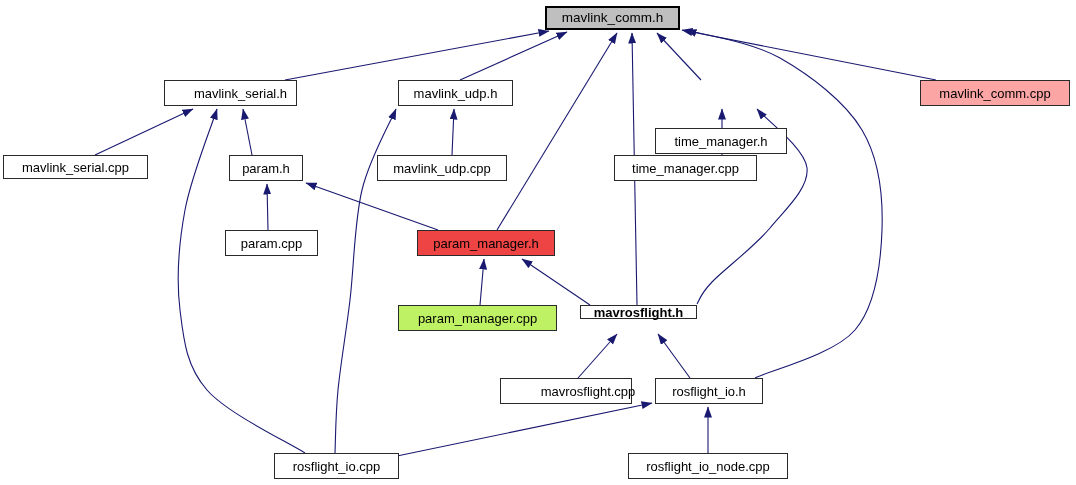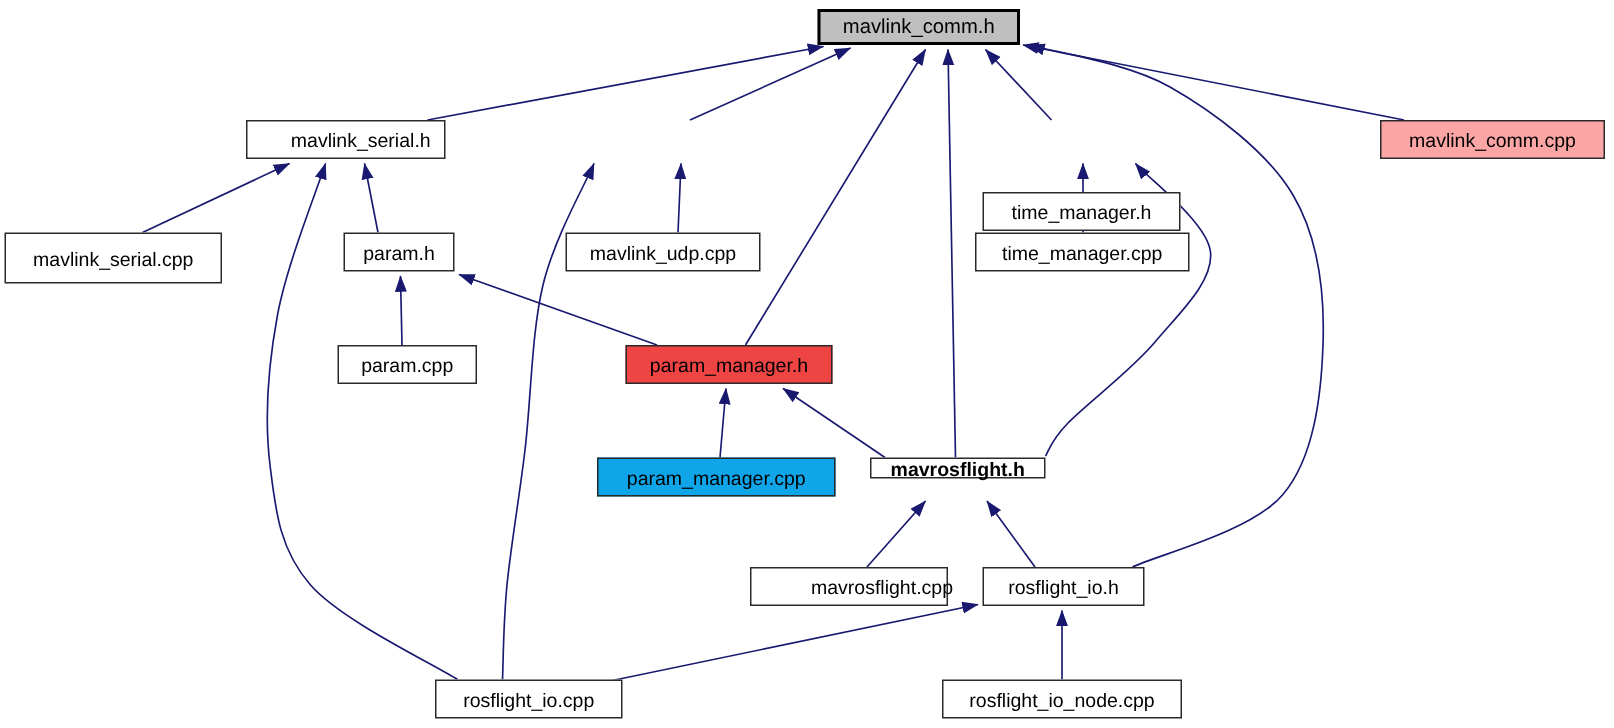--- a/index.html
+++ b/index.html
@@ -57,27 +57,28 @@
       <path d="M590,305 L522,259" fill="none" stroke="#191970" stroke-width="1.1" marker-end="url(#arrow)"></path>
       <path d="M722,155 L722,109" fill="none" stroke="#191970" stroke-width="1.1" marker-end="url(#arrow)"></path>
       <path d="M697,304 C699.5,300.3333333333333 699.8333333333334,294.6666666666667 712,282 C724.1666666666666,269.3333333333333 754.1666666666666,247 770,228 C785.8333333333334,209 809.1666666666666,187.83333333333334 807,168 C804.8333333333334,148.16666666666666 765.3333333333334,118.83333333333333 757,109" fill="none" stroke="#191970" stroke-width="1.1" marker-end="url(#arrow)"></path>
       <path d="M578,378 L617,334" fill="none" stroke="#191970" stroke-width="1.1" marker-end="url(#arrow)"></path>
       <path d="M690,378 L658,334" fill="none" stroke="#191970" stroke-width="1.1" marker-end="url(#arrow)"></path>
       <path d="M397,456 L652,403" fill="none" stroke="#191970" stroke-width="1.1" marker-end="url(#arrow)"></path>
       <path d="M708,453 L708,407" fill="none" stroke="#191970" stroke-width="1.1" marker-end="url(#arrow)"></path>
     </svg>
 <div class="node root" style="left: 545px; top: 6px; width: 135px; height: 24px; background: rgb(191, 191, 191);">mavlink_comm.h</div>
     <div class="node" style="left: 164px; top: 80px; width: 133px; height: 26px; background: rgb(255, 255, 255); border-color: rgb(42, 42, 42); padding-left: 20px;">mavlink_serial.h</div>
+    <div class="node" style="left: 398px; top: 80px; width: 115px; height: 26px; background: rgb(255, 255, 255); border-color: rgb(42, 42, 42);">mavlink_udp.h</div>
     <div class="node" style="left: 655px; top: 80px; width: 132px; height: 26px; background: rgb(255, 255, 255); border-color: rgb(42, 42, 42); margin-top: 48px;">time_manager.h</div>
     <div class="node" style="left: 920px; top: 80px; width: 150px; height: 26px; background: #fca5a5; border-color: rgb(42, 42, 42);">mavlink_comm.cpp</div>
-    <div class="node" style="left: 3px; top: 155px; width: 145px; height: 34px; background: rgb(255, 255, 255); border-color: rgb(42, 42, 42);">mavlink_serial.cpp</div>
+    <div class="node" style="left: 3px; top: 155px; width: 145px; height: 24px; background: rgb(255, 255, 255); border-color: rgb(42, 42, 42);">mavlink_serial.cpp</div>
     <div class="node" style="left: 229px; top: 155px; width: 74px; height: 26px; background: rgb(255, 255, 255); border-color: rgb(42, 42, 42);">param.h</div>
     <div class="node" style="left: 377px; top: 155px; width: 130px; height: 26px; background: rgb(255, 255, 255); border-color: rgb(42, 42, 42);">mavlink_udp.cpp</div>
-    <div class="node" style="left: 650px; top: 155px; width: 143px; height: 26px; background: rgb(255, 255, 255); border-color: rgb(42, 42, 42);">time_manager.cpp</div>
+    <div class="node" style="left: 614px; top: 155px; width: 143px; height: 26px; background: rgb(255, 255, 255); border-color: rgb(42, 42, 42);">time_manager.cpp</div>
     <div class="node" style="left: 225px; top: 230px; width: 93px; height: 26px; background: rgb(255, 255, 255); border-color: rgb(42, 42, 42);">param.cpp</div>
     <div class="node" style="left: 417px; top: 230px; width: 138px; height: 26px; background: #ef4444; border-color: rgb(42, 42, 42);">param_manager.h</div>
-    <div class="node" style="left: 398px; top: 305px; width: 159px; height: 26px; background: #0ea5e9; border-color: rgb(42, 42, 42);">param_manager.cpp</div>
+    <div class="node" style="left: 398px; top: 305px; width: 159px; height: 26px; background: #bef264; border-color: rgb(42, 42, 42);">param_manager.cpp</div>
     <div class="node" style="left: 580px; top: 305px; width: 117px; height: 14px; background: rgb(255, 255, 255); border-color: rgb(42, 42, 42); font-weight: bold;">mavrosflight.h</div>
     <div class="node" style="left: 500px; top: 378px; width: 132px; height: 26px; background: rgb(255, 255, 255); border-color: rgb(42, 42, 42); padding-left: 44px;">mavrosflight.cpp</div>
     <div class="node" style="left: 655px; top: 378px; width: 108px; height: 26px; background: rgb(255, 255, 255); border-color: rgb(42, 42, 42);">rosflight_io.h</div>
-    <div class="node" style="left: 290px; top: 453px; width: 125px; height: 26px; background: rgb(255, 255, 255); border-color: rgb(42, 42, 42);">rosflight_io.cpp</div>
+    <div class="node" style="left: 274px; top: 453px; width: 125px; height: 26px; background: rgb(255, 255, 255); border-color: rgb(42, 42, 42);">rosflight_io.cpp</div>
     <div class="node" style="left: 628px; top: 453px; width: 160px; height: 26px; background: rgb(255, 255, 255); border-color: rgb(42, 42, 42);">rosflight_io_node.cpp</div>
   </div>
 
 </body></html>

